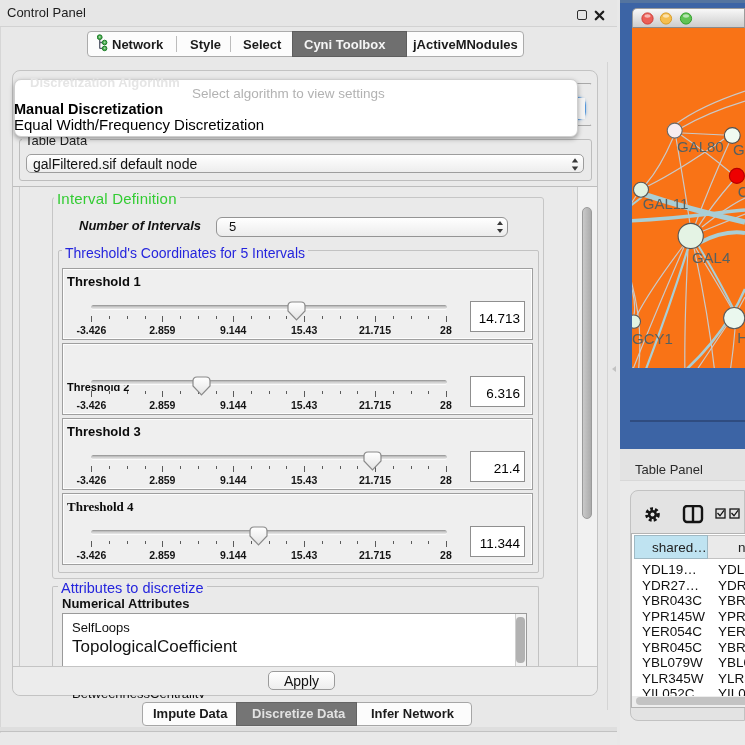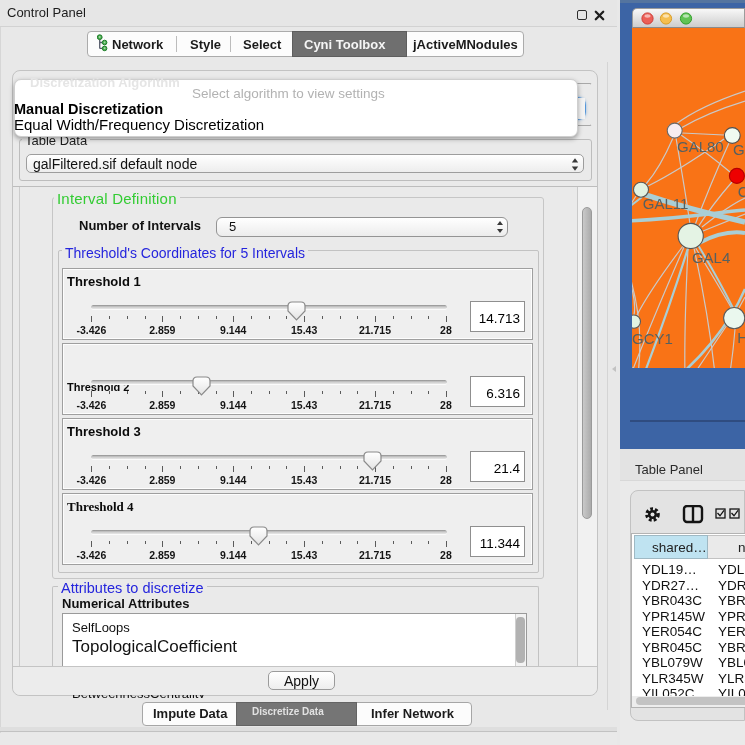--- a/index.html
+++ b/index.html
@@ -54,21 +54,21 @@
 
   <div class="abs" style="left:13px;top:186px;width:584px;height:1px;background:#bdbdbd;"></div>
 
   <div class="abs" style="left:577px;top:187px;width:20px;height:479px;background:#f1f1f1;border-left:1px solid #c9c9c9;"></div>
   <div class="abs" style="left:582px;top:207px;width:10px;height:312px;background:linear-gradient(90deg,#c9c9c9,#ababab);border:1px solid #9a9a9a;border-radius:5px;"></div>
 
   <div class="abs" style="left:19px;top:187px;width:1px;height:479px;background:#cccccc;"></div>
   <div class="abs" style="left:52px;top:197px;width:492px;height:382px;border:1px solid #c6c6c6;border-radius:3px;"></div>
   <div class="grouptitle" style="left:54px;top:190px;font-size:15px;letter-spacing:0.2px;color:#33cc33;">Interval Definition</div>
 
-  <div class="abs" style="left:79px;top:218px;font-size:13px;font-weight:bold;color:#111;">Number of Intervals</div>
+  <div class="abs" style="left:79px;top:218px;font-size:13px;font-weight:bold;color:#111;font-style:italic;">Number of Intervals</div>
   <div class="abs" style="left:216px;top:217px;width:292px;height:20px;background:linear-gradient(#ffffff,#ececec);border:1px solid #949494;border-radius:6px;"></div>
   <div class="abs" style="left:229px;top:219px;font-size:13px;color:#111;">5</div>
   <svg class="abs" style="left:495px;top:220px;" width="10" height="14" viewBox="0 0 10 14">
     <path d="M5 1 L8 5 L2 5 Z" fill="#383838"></path>
       <path d="M5 13 L8 9 L2 9 Z" fill="#383838"></path>
   </svg>
 
   <div class="abs" style="left:58px;top:250px;width:481px;height:323px;border:1px solid #c2c2c2;border-radius:2px;"></div>
   <div class="grouptitle" style="left:62px;top:245px;font-size:14px;color:#2525dd;">Threshold's Coordinates for 5 Intervals</div>
 
@@ -248,21 +248,21 @@
   <div class="abs" style="left:72px;top:654px;font-size:13px;color:#111;height:12px;overflow:hidden;margin-top:32px;">BetweennessCentrality</div>
   <div class="abs" style="left:515px;top:614px;width:11px;height:52px;background:#f3f3f3;border-left:1px solid #cfcfcf;"></div>
   <div class="abs" style="left:516px;top:617px;width:9px;height:46px;background:#b2b2b2;border-radius:4px;"></div>
 
   <div class="abs" style="left:13px;top:666px;width:584px;height:29px;background:#ececec;border-top:1px solid #c4c4c4;border-radius:0 0 8px 8px;"></div>
   <div class="abs" style="left:268px;top:671px;width:67px;height:19px;background:linear-gradient(#ffffff,#eeeeee);border:1px solid #9b9b9b;border-radius:5px;text-align:center;font-size:14px;color:#111;line-height:18px;">Apply</div>
 
   <div class="abs" style="left:142px;top:702px;width:330px;height:24px;background:#fcfcfc;border:1px solid #a6a6a6;border-radius:4px;"></div>
   <div class="abs" style="left:236px;top:702px;width:121px;height:24px;background:#757575;border:1px solid #646464;"></div>
   <div class="abs" style="left:153px;top:706px;font-size:13px;font-weight:bold;color:#1b1b1b;">Impute Data</div>
-  <div class="abs" style="left:252px;top:706px;font-size:10px;font-weight:bold;color:#e2e2e2;">Discretize Data</div>
+  <div class="abs" style="left:252px;top:706px;font-size:13px;font-weight:bold;color:#e2e2e2;">Discretize Data</div>
   <div class="abs" style="left:371px;top:706px;font-size:13px;font-weight:bold;color:#1b1b1b;">Infer Network</div>
 
   <div class="abs" style="left:0;top:727px;width:617px;height:5px;background:#dedede;border-bottom:1px solid #c2c2c2;"></div>
   <div class="abs" style="left:0;top:733px;width:617px;height:12px;background:#e9e9e9;"></div>
 
   <div class="abs" style="left:612px;top:366px;width:0;height:0;border-top:3px solid transparent;border-bottom:3px solid transparent;border-right:4px solid #c2c2c2;"></div>
 
   <div class="abs" style="left:26px;top:83px;width:566px;height:43px;border:1px solid #a8a8a8;border-radius:2px;"></div>
   <div class="abs" style="left:607px;top:62px;width:1px;height:648px;background:#d4d4d4;"></div>
 

